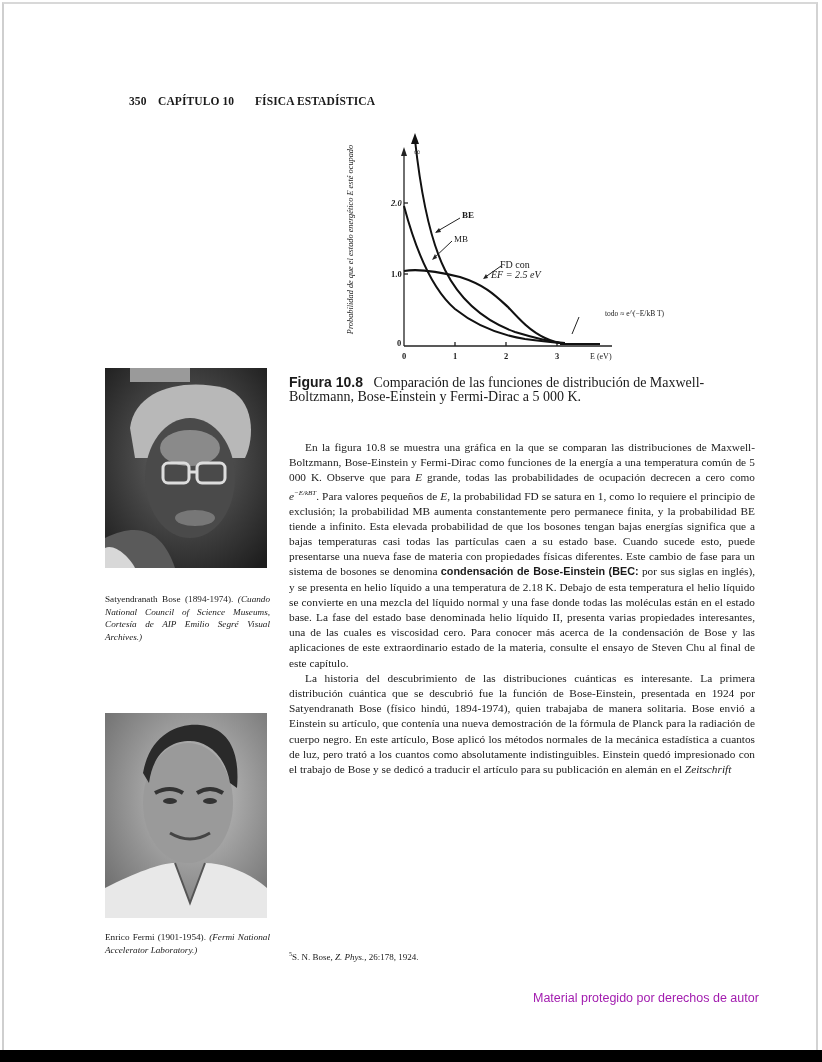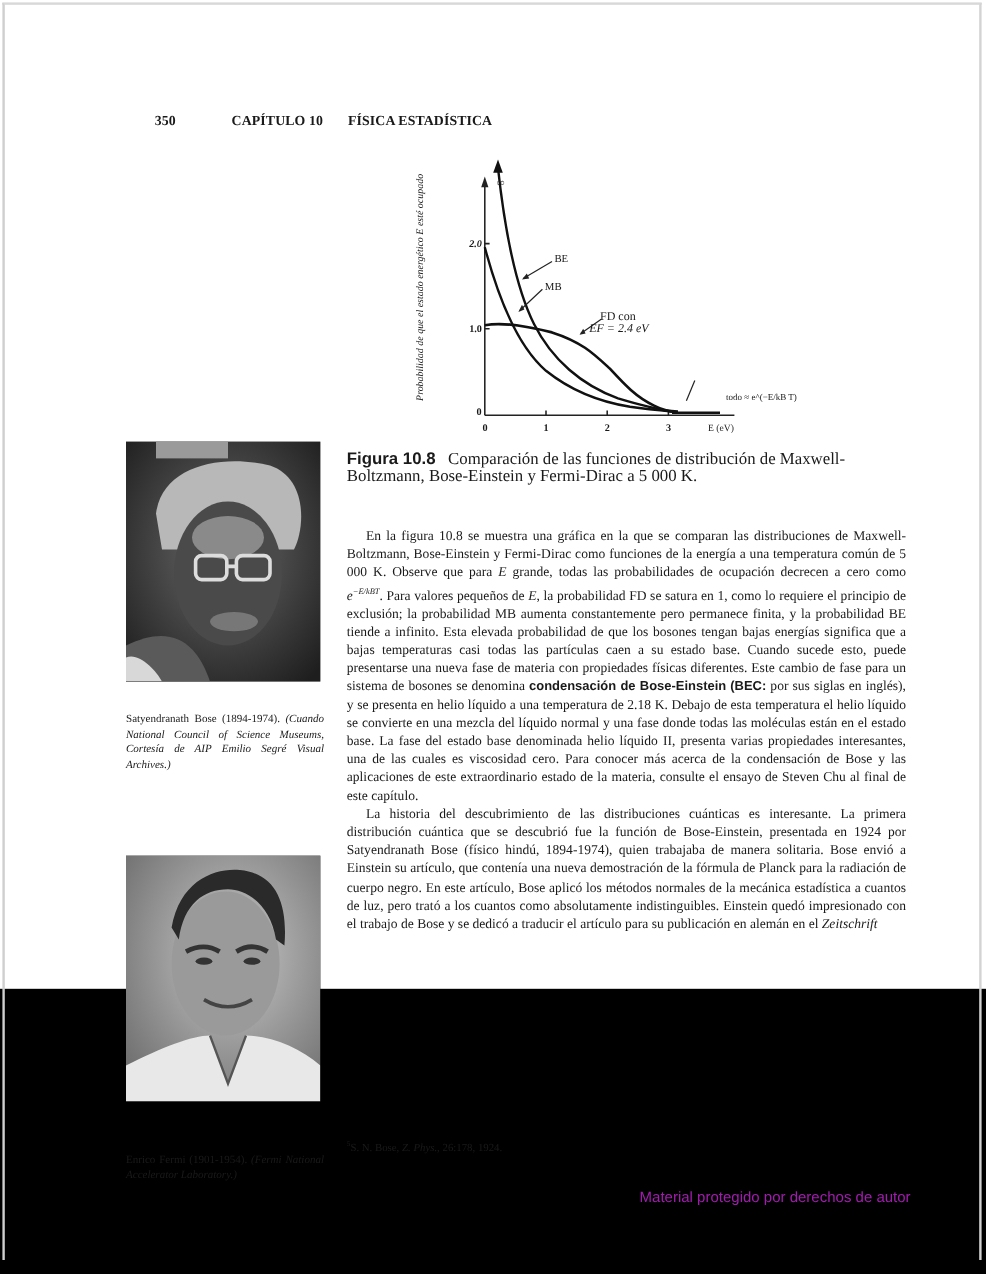--- a/index.html
+++ b/index.html
@@ -1,42 +1,42 @@
 <!DOCTYPE html>
 <html><head>
 <meta charset="utf-8">
 <style>
   html, body { margin: 0; padding: 0; }
   body { width: 822px; height: 1062px; background: #000; position: relative; overflow: hidden;
          font-family: "Liberation Serif", "DejaVu Serif", serif; color: #1a1a1a; }
-  .page { position: absolute; left: 0; top: 0; width: 822px; height: 824px; background: #fff; }
+  .page { position: absolute; left: 0; top: 0; width: 822px; height: 1050px; background: #fff; }
   .frame { position: absolute; left: 2px; top: 2px; width: 816px; height: 1048px;
            border-left: 2px solid #cfcfcf; border-top: 2px solid #d8d8d8; border-right: 2px solid #d3d3d3; box-sizing: border-box; }
   .running-head { position: absolute; top: 95px; left: 129px; font-size: 11.5px; font-weight: bold; letter-spacing: 0.1px; }
   .running-head .pno { position: absolute; left: 0; top: 0; }
   .running-head .chap { position: absolute; left: 29px; top: 0; white-space: nowrap; font-weight: normal; }
   .running-head .sec { position: absolute; left: 126px; top: 0; white-space: nowrap; font-weight: normal; }
-  .running-head .chap, .running-head .sec { font-weight: 600; margin-left: 35px; }
+  .running-head .chap, .running-head .sec { font-weight: 600; }
 
   .chart { position: absolute; left: 335px; top: 125px; width: 330px; height: 248px; }
   .chart svg { position: absolute; left: 0; top: 0; }
   .ylabel { position: absolute; left: -96px; top: 110px; width: 222px; transform: rotate(-90deg); transform-origin: center center;
             font-size: 8.3px; font-style: italic; white-space: nowrap; text-align: center; }
   .tick { position: absolute; font-size: 8.5px; font-weight: bold; }
 
   .fig-caption { position: absolute; left: 289px; top: 375px; width: 466px; font-size: 14px; line-height: 14px; }
   .fig-caption b { font-family: "Liberation Sans", sans-serif; font-weight: bold; }
 
   .photo { position: absolute; background: #333; overflow: hidden; }
   .photo1 { left: 105px; top: 368px; width: 162px; height: 200px; }
   .photo2 { left: 105px; top: 713px; width: 162px; height: 205px; }
 
   .caption { position: absolute; left: 105px; width: 165px; font-size: 9.2px; line-height: 12.5px; text-align: justify; }
   .cap1 { top: 593px; }
-  .cap2 { top: 931px; margin-top: 29px; }
+  .cap2 { top: 931px; }
   .caption i { font-style: italic; }
 
   .body-text { position: absolute; left: 289px; top: 440px; width: 466px; font-size: 11.3px; line-height: 15.2px; text-align: justify; }
   .body-text p { margin: 0; }
   .body-text p.indent { text-indent: 16px; }
   .body-text .lead { font-weight: bold; font-family: "Liberation Serif", serif; }
   .body-text .term { font-weight: bold; font-family: "Liberation Sans", sans-serif; font-size: 10.8px; }
 
   .footnote { position: absolute; left: 289px; top: 951px; font-size: 9px; }
   .watermark { position: absolute; left: 533px; top: 991px; font-family: "Liberation Sans", sans-serif; font-size: 12.5px; color: #a21caf; white-space: nowrap; }
@@ -83,25 +83,25 @@
         <line x1="125" y1="93" x2="101" y2="107"></line>
         <line x1="117" y1="116" x2="98" y2="134"></line>
         <line x1="166" y1="141" x2="149" y2="153"></line>
         <line x1="244" y1="192" x2="237" y2="209"></line>
       </g>
       <polygon points="100,108 104,103 106,107" fill="#222"></polygon>
       <polygon points="97,135 100,129 102,133" fill="#222"></polygon>
       <polygon points="148,154 151,149 153,153" fill="#222"></polygon>
     </svg>
     <span class="tick" style="left:79px;top:22px;font-size:9px;">∞</span>
-    <span class="tick" style="left:127px;top:85px;font-weight:normal;font-size:9px;">BE</span>
+    <span class="tick" style="left:127px;top:85px;font-weight:bold;font-size:9px;">BE</span>
     <span class="tick" style="left:119px;top:109px;font-weight:normal;font-size:9px;">MB</span>
     <span class="tick" style="left:165px;top:134px;font-weight:normal;font-size:10px;">FD con</span>
-    <span class="tick" style="left:156px;top:144px;font-weight:normal;font-size:10px;font-style:italic;">EF = 2.4 eV</span>
-    <span class="tick" style="left:238px;top:201px;font-weight:normal;font-size:7.5px;padding-left:32px;">todo ≈ e^(−E/kB T)</span>
+    <span class="tick" style="left:156px;top:144px;font-weight:normal;font-size:10px;font-style:italic;">EF = 2.5 eV</span>
+    <span class="tick" style="left:238px;top:184px;font-weight:normal;font-size:7.5px;padding-left:32px;">todo ≈ e^(−E/kB T)</span>
     <span class="tick" style="left:56px;top:73px;font-style:italic;">2.0</span>
     <span class="tick" style="left:56px;top:144px;">1.0</span>
     <span class="tick" style="left:62px;top:213px;">0</span>
     <span class="tick" style="left:67px;top:226px;">0</span>
     <span class="tick" style="left:118px;top:226px;">1</span>
     <span class="tick" style="left:169px;top:226px;">2</span>
     <span class="tick" style="left:220px;top:226px;">3</span>
     <span class="tick" style="left:255px;top:227px;font-weight:normal;font-size:8px;">E (eV)</span>
   </div>
 

